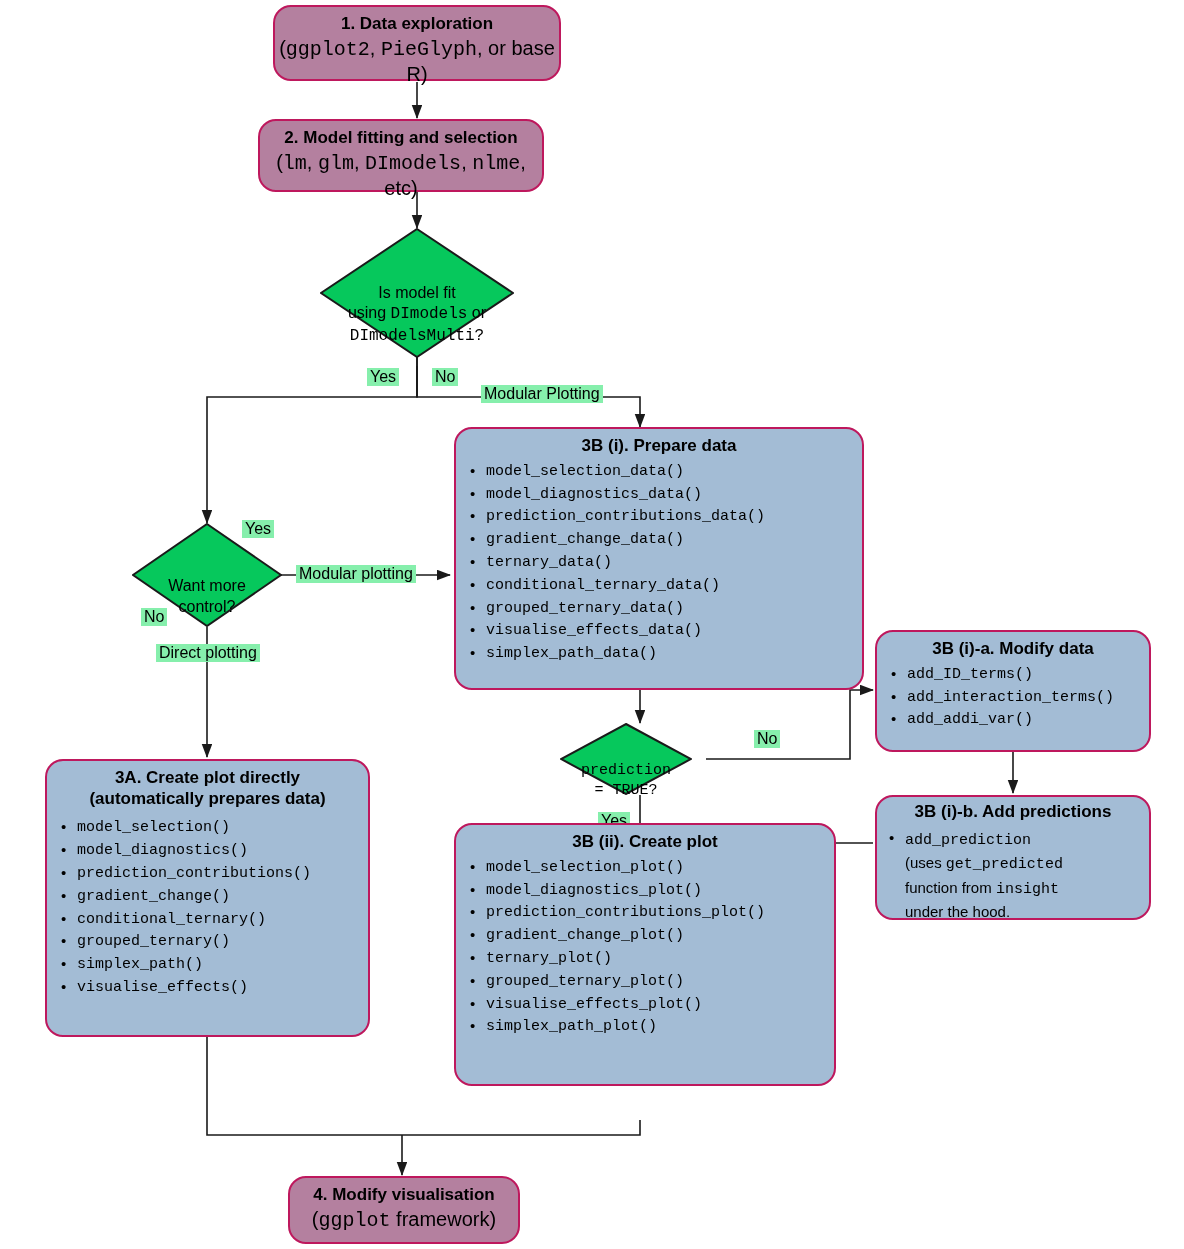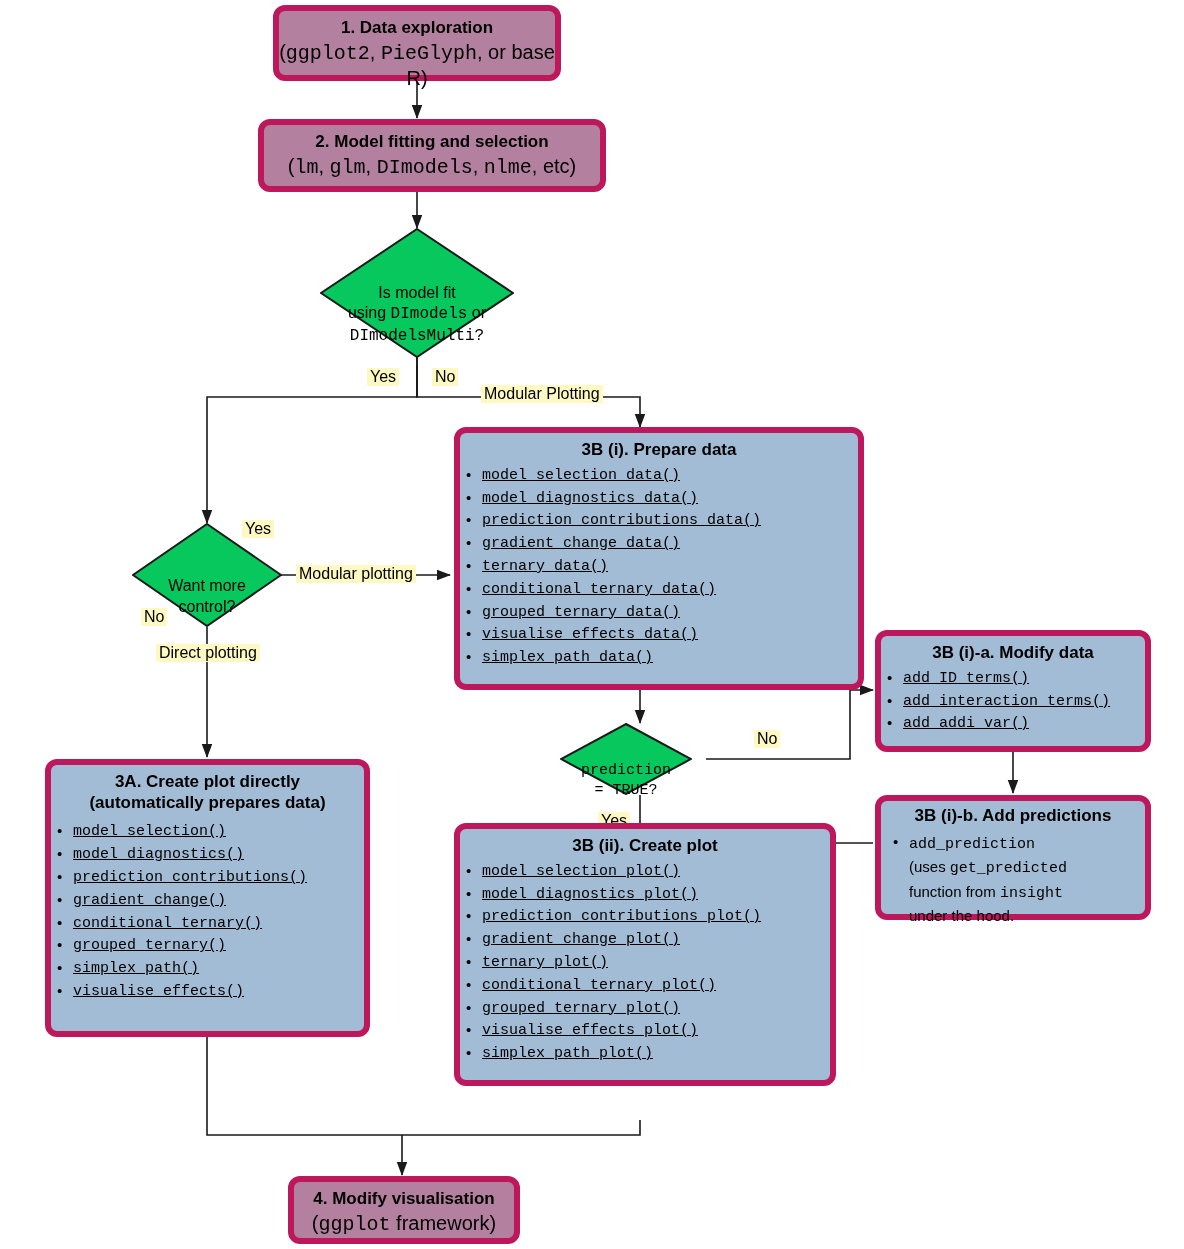--- a/index.html
+++ b/index.html
@@ -17,43 +17,42 @@
   }
   svg#edges{
     position:absolute;
     left:0; top:0;
     width:1184px; height:1249px;
     pointer-events:none;
   }
   .node{
     position:absolute;
     box-sizing:border-box;
-    border:6px solid #be185d;
-    border-radius:12px;
+    border:2px solid #be185d;
+    border-radius:18px;
   }
   .node.purple{ background:#b4809f; }
   .node.blue{ background:#a3bcd5; }
   .node .title{
     font-weight:bold;
     text-align:center;
     font-size:17px;
     line-height:1.22;
     padding-top:7px;
   }
   .node .subtitle{
     text-align:center;
     font-size:20px;
     line-height:1.2;
     padding-top:1px;
   }
   ul.fnlist{
     list-style:none;
     margin:4px 0 0 0;
-    padding:0 0 0 6px;
-    text-decoration:underline;
+    padding:0 0 0 14px;
   }
   ul.fnlist li{
     font-family:"Liberation Mono", monospace;
     font-size:15px;
     line-height:1.52;
     position:relative;
     padding-left:16px;
     white-space:nowrap;
   }
   ul.fnlist li::before{
@@ -82,21 +81,21 @@
     text-align:center;
     font-size:16px;
     line-height:1.28;
     width:100%;
     margin-top:43px;
   }
   .edge-label{
     position:absolute;
     font-size:16px;
     white-space:nowrap;
-    background:#fef9c3;
+    background:#86efac;
     padding:0 3px;
   }
   .pred-box{
     padding:0 12px;
   }
   .pred-box .bullet-para{
     position:relative;
     font-size:15px;
     line-height:1.5;
     padding-left:16px;
@@ -153,21 +152,21 @@
 
       <path d="M417,366 L417,397"></path>
     </g>
   </svg>
 
   <div class="node purple" style="left:273px; top:5px; width:288px; height:76px;">
     <div class="title">1. Data exploration</div>
     <div class="subtitle">(<span class="mono">ggplot2</span>, <span class="mono">PieGlyph</span>, or base R)</div>
   </div>
 
-  <div class="node purple" style="left:258px; top:119px; width:348px; height:73px;">
+  <div class="node purple" style="left:258px; top:119px; width:286px; height:73px;">
     <div class="title">2. Model fitting and selection</div>
     <div class="subtitle">(<span class="mono">lm</span>, <span class="mono">glm</span>, <span class="mono">DImodels</span>, <span class="mono">nlme</span>, etc)</div>
   </div>
 
   <div class="diamond" style="left:320px; top:228px; width:194px; height:130px;">
     <svg class="shape" viewBox="0 0 194 130" preserveAspectRatio="none">
       <polygon points="97,1 193,65 97,129 1,65" fill="#06c85c" stroke="#1a1a1a" stroke-width="2"></polygon>
     </svg>
     <div class="dlabel">
       <div>Is model fit</div>
@@ -252,21 +251,20 @@
   </div>
 
   <div class="node blue" style="left:454px; top:823px; width:382px; height:263px;">
     <div class="title">3B (ii). Create plot</div>
     <ul class="fnlist">
       <li>model_selection_plot()</li>
       <li>model_diagnostics_plot()</li>
       <li>prediction_contributions_plot()</li>
       <li>gradient_change_plot()</li>
       <li>ternary_plot()</li>
-      <li>conditional_ternary_plot()</li>
       <li>grouped_ternary_plot()</li>
       <li>visualise_effects_plot()</li>
       <li>simplex_path_plot()</li>
     </ul>
   </div>
 
   <div class="node purple" style="left:288px; top:1176px; width:232px; height:68px;">
     <div class="title">4. Modify visualisation</div>
     <div class="subtitle">(<span class="mono">ggplot</span> framework)</div>
   </div>

